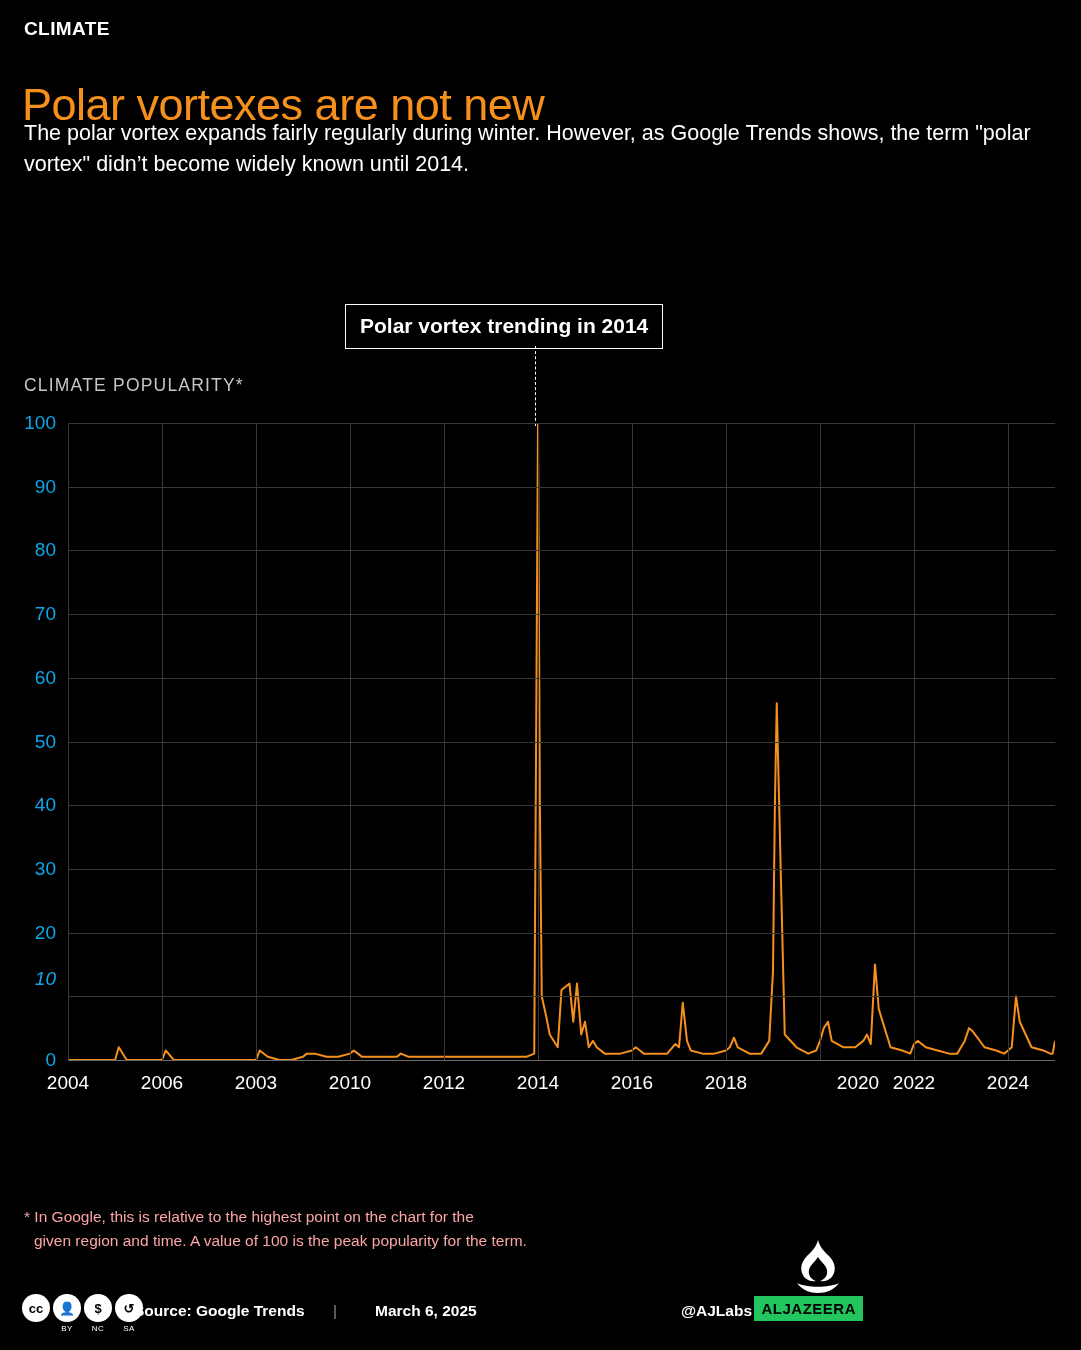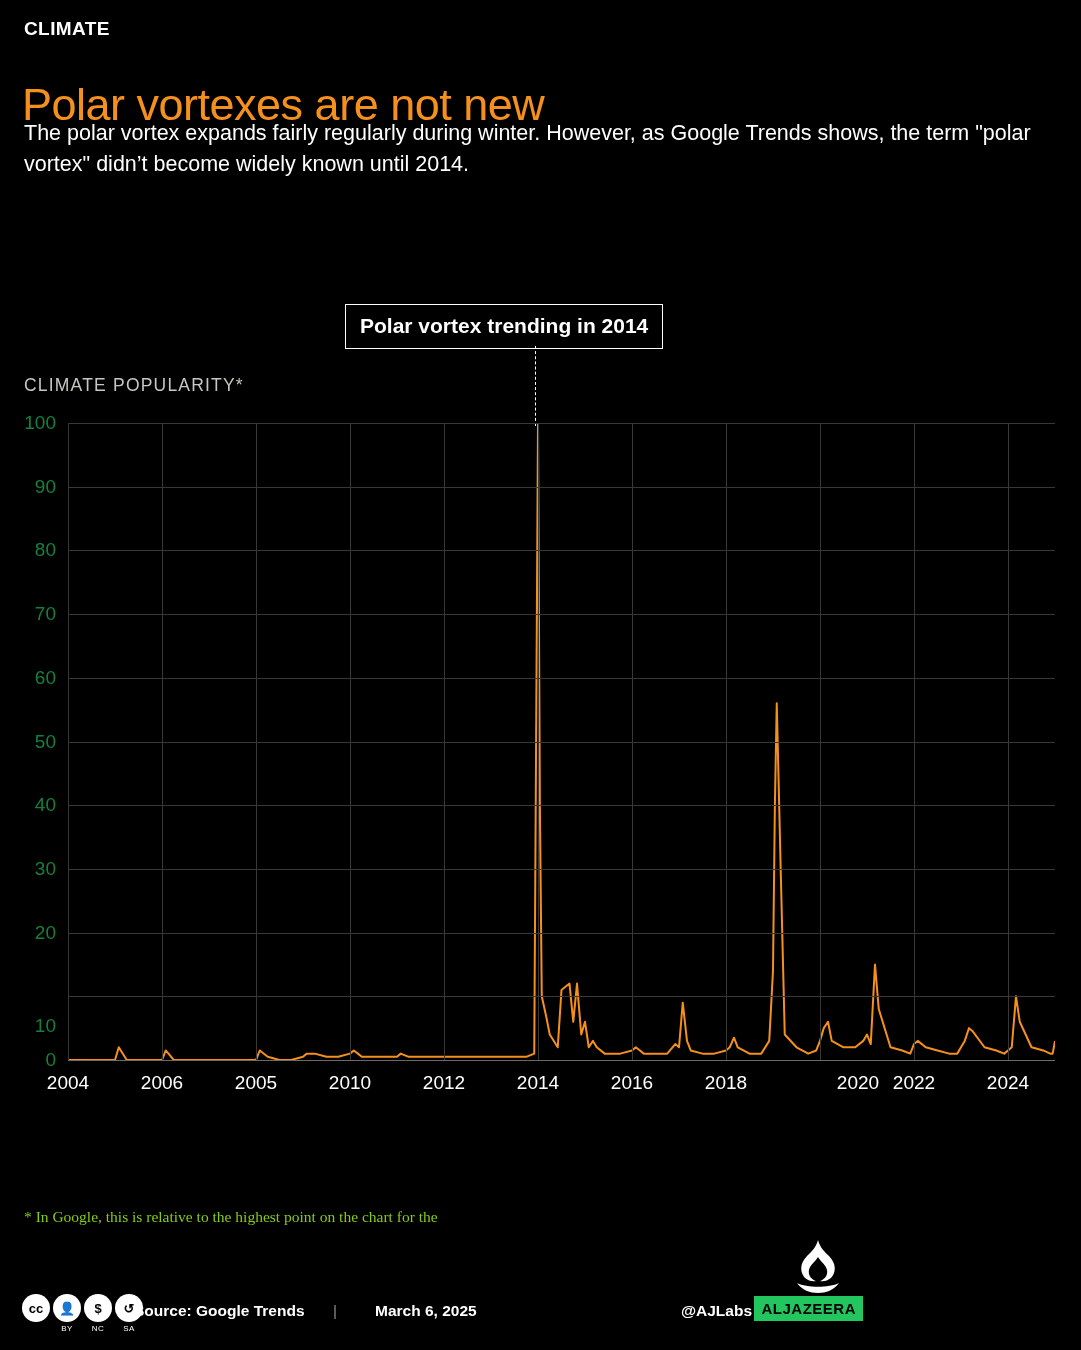--- a/index.html
+++ b/index.html
@@ -119,21 +119,21 @@
     width: 0;
     border-left: 1px solid #3a3835;
   }
 
   .ytick {
     position: absolute;
     right: 100%;
     margin-right: 12px;
     transform: translateY(-50%);
     font-size: 19px;
-    color: #15803d;
+    color: #0ea5e9;
     white-space: nowrap;
   }
 
   .xtick {
     position: absolute;
     top: 100%;
     margin-top: 12px;
     transform: translateX(-50%);
     font-size: 19px;
     color: #ffffff;
@@ -147,22 +147,21 @@
   }
 
   
   .footnote {
     position: absolute;
     left: 24px;
     top: 1205px;
     width: 700px;
     font-size: 15.5px;
     line-height: 1.55;
-    color: #84cc16;
-    font-family: Liberation Serif, serif;
+    color: #fca5a5;
   }
   .footnote .indent { display: block; padding-left: 10px; }
 
   
   .footer {
     position: absolute;
     left: 0;
     top: 1286px;
     width: 885px;
     height: 64px;
@@ -265,21 +264,21 @@
   <div class="y-axis-title">CLIMATE POPULARITY*</div>
 
   <div class="plot" id="plot">
     <div class="plot-bg"></div>
     <svg class="series" id="series-svg" viewBox="0 0 987 637" preserveAspectRatio="none">
         <path d="M0.00 637.00 L11.75 637.00 L23.50 637.00 L35.25 637.00 L47.00 637.00 L50.76 624.26 L58.75 637.00 L70.50 637.00 L82.25 637.00 L94.00 637.00 L97.76 627.45 L105.75 637.00 L117.50 637.00 L129.25 637.00 L141.00 637.00 L152.75 637.00 L164.50 637.00 L176.25 637.00 L188.00 637.00 L191.76 627.45 L199.75 633.82 L211.50 637.00 L223.25 637.00 L235.00 633.82 L238.76 630.63 L246.75 630.63 L258.50 633.82 L270.25 633.82 L282.00 630.63 L285.76 627.45 L289.99 630.63 L293.75 633.82 L305.50 633.82 L317.25 633.82 L329.00 633.82 L332.76 630.63 L340.75 633.82 L352.50 633.82 L364.25 633.82 L376.00 633.82 L387.75 633.82 L399.50 633.82 L411.25 633.82 L423.00 633.82 L434.75 633.82 L446.50 633.82 L458.25 633.82 L466.24 630.63 L470.00 0.00 L471.88 382.20 L473.76 573.30 L477.99 592.41 L481.75 611.52 L489.74 624.26 L493.50 566.93 L501.49 560.56 L505.25 598.78 L509.01 560.56 L513.24 611.52 L517.00 598.78 L520.76 624.26 L524.99 617.89 L528.75 624.26 L536.74 630.63 L540.50 630.63 L552.25 630.63 L564.00 627.45 L567.76 624.26 L571.99 627.45 L575.75 630.63 L587.50 630.63 L599.25 630.63 L607.24 621.08 L611.00 624.26 L614.76 579.67 L618.99 617.89 L622.75 627.45 L634.50 630.63 L646.25 630.63 L658.00 627.45 L661.76 624.26 L665.99 614.71 L669.75 624.26 L681.50 630.63 L693.25 630.63 L701.24 617.89 L705.00 547.82 L706.88 382.20 L708.76 280.28 L712.99 458.64 L716.75 611.52 L728.50 624.26 L740.25 630.63 L748.24 627.45 L752.00 617.89 L755.76 605.15 L759.99 598.78 L763.75 617.89 L775.50 624.26 L787.25 624.26 L795.24 617.89 L799.00 611.52 L802.76 621.08 L806.99 541.45 L810.75 586.04 L822.50 624.26 L834.25 627.45 L842.24 630.63 L846.00 621.08 L849.76 617.89 L857.75 624.26 L869.50 627.45 L881.25 630.63 L889.24 630.63 L893.00 624.26 L896.76 617.89 L900.99 605.15 L904.75 608.34 L916.50 624.26 L928.25 627.45 L936.24 630.63 L940.00 627.45 L943.76 624.26 L947.99 573.30 L951.75 598.78 L963.50 624.26 L975.25 627.45 L982.30 630.63 L984.65 630.63 L987.00 617.89" fill="none" stroke="#f5901d" stroke-width="2" stroke-linejoin="round" vector-effect="non-scaling-stroke"></path>
       </svg>
   <div class="gridline-h zero" style="top: 637px;"></div>
       <div class="ytick" style="top: 637px;">0</div>
       <div class="gridline-h" style="top: 573.3px;"></div>
-      <div class="ytick" style="top: 603px;">10</div>
+      <div class="ytick" style="top: 556px; font-style: italic;">10</div>
       <div class="gridline-h" style="top: 509.6px;"></div>
       <div class="ytick" style="top: 509.6px;">20</div>
       <div class="gridline-h" style="top: 445.9px;"></div>
       <div class="ytick" style="top: 445.9px;">30</div>
       <div class="gridline-h" style="top: 382.2px;"></div>
       <div class="ytick" style="top: 382.2px;">40</div>
       <div class="gridline-h" style="top: 318.5px;"></div>
       <div class="ytick" style="top: 318.5px;">50</div>
       <div class="gridline-h" style="top: 254.8px;"></div>
       <div class="ytick" style="top: 254.8px;">60</div>
@@ -289,21 +288,21 @@
       <div class="ytick" style="top: 127.4px;">80</div>
       <div class="gridline-h" style="top: 63.7px;"></div>
       <div class="ytick" style="top: 63.7px;">90</div>
       <div class="gridline-h" style="top: 0px;"></div>
       <div class="ytick" style="top: 0px;">100</div>
       <div class="gridline-v" style="left: 0px;"></div>
       <div class="xtick" style="left: 0px;">2004</div>
       <div class="gridline-v" style="left: 94px;"></div>
       <div class="xtick" style="left: 94px;">2006</div>
       <div class="gridline-v" style="left: 188px;"></div>
-      <div class="xtick" style="left: 188px;">2005</div>
+      <div class="xtick" style="left: 188px;">2003</div>
       <div class="gridline-v" style="left: 282px;"></div>
       <div class="xtick" style="left: 282px;">2010</div>
       <div class="gridline-v" style="left: 376px;"></div>
       <div class="xtick" style="left: 376px;">2012</div>
       <div class="gridline-v" style="left: 470px;"></div>
       <div class="xtick" style="left: 470px;">2014</div>
       <div class="gridline-v" style="left: 564px;"></div>
       <div class="xtick" style="left: 564px;">2016</div>
       <div class="gridline-v" style="left: 658px;"></div>
       <div class="xtick" style="left: 658px;">2018</div>
@@ -311,20 +310,21 @@
       <div class="xtick" style="left: 752px; margin-left: 38px;">2020</div>
       <div class="gridline-v" style="left: 846px;"></div>
       <div class="xtick" style="left: 846px;">2022</div>
       <div class="gridline-v" style="left: 940px;"></div>
       <div class="xtick" style="left: 940px;">2024</div>
     </div>
 </div>
 
 <div class="footnote">
   <span>* In Google, this is relative to the highest point on the chart for the</span>
+  <span class="indent">given region and time. A value of 100 is the peak popularity for the term.</span>
 </div>
 
 <div class="footer">
   <div class="cc">
     <div class="badge">cc</div>
     <div class="badge">👤</div>
     <div class="badge">$</div>
     <div class="badge">↺</div>
   </div>
   <div class="cc-labels">

